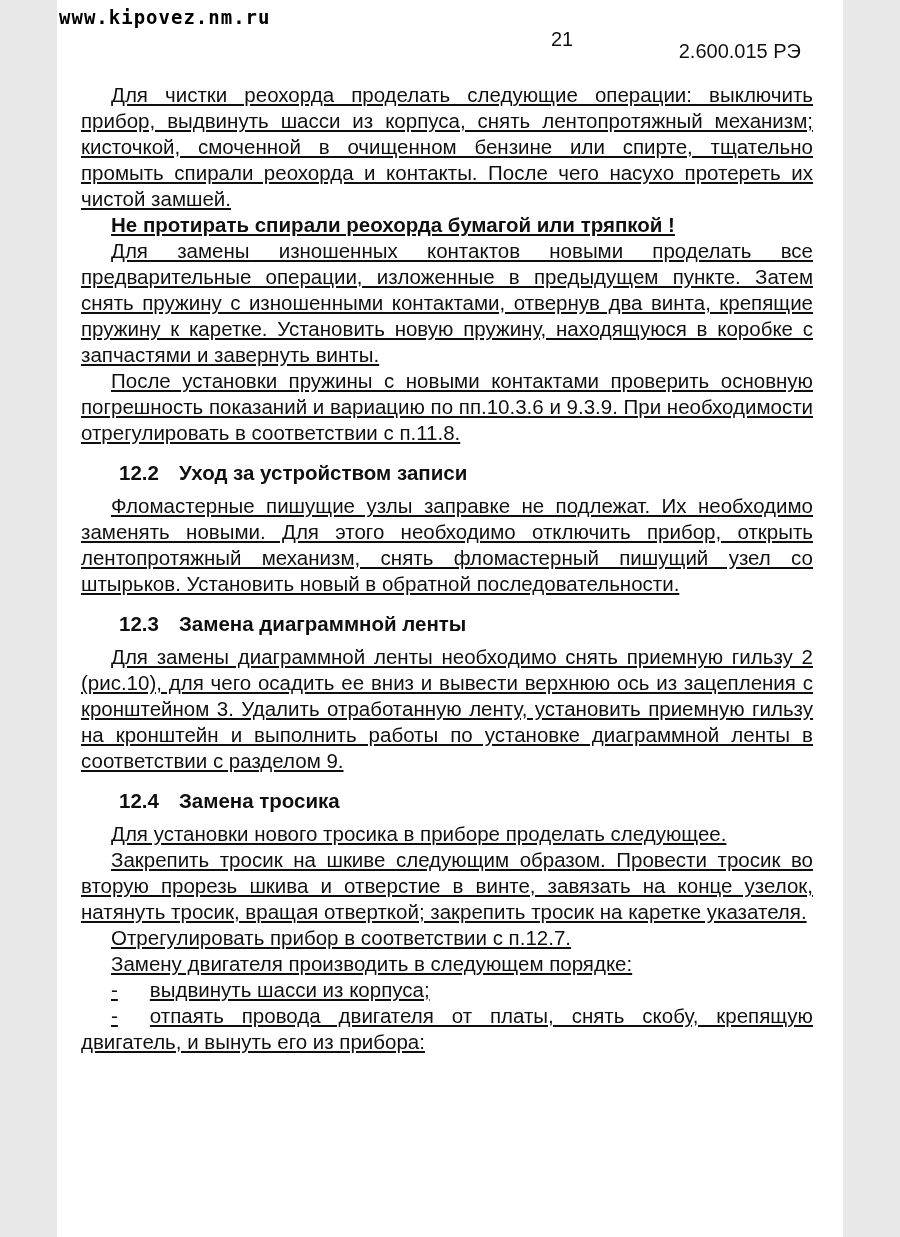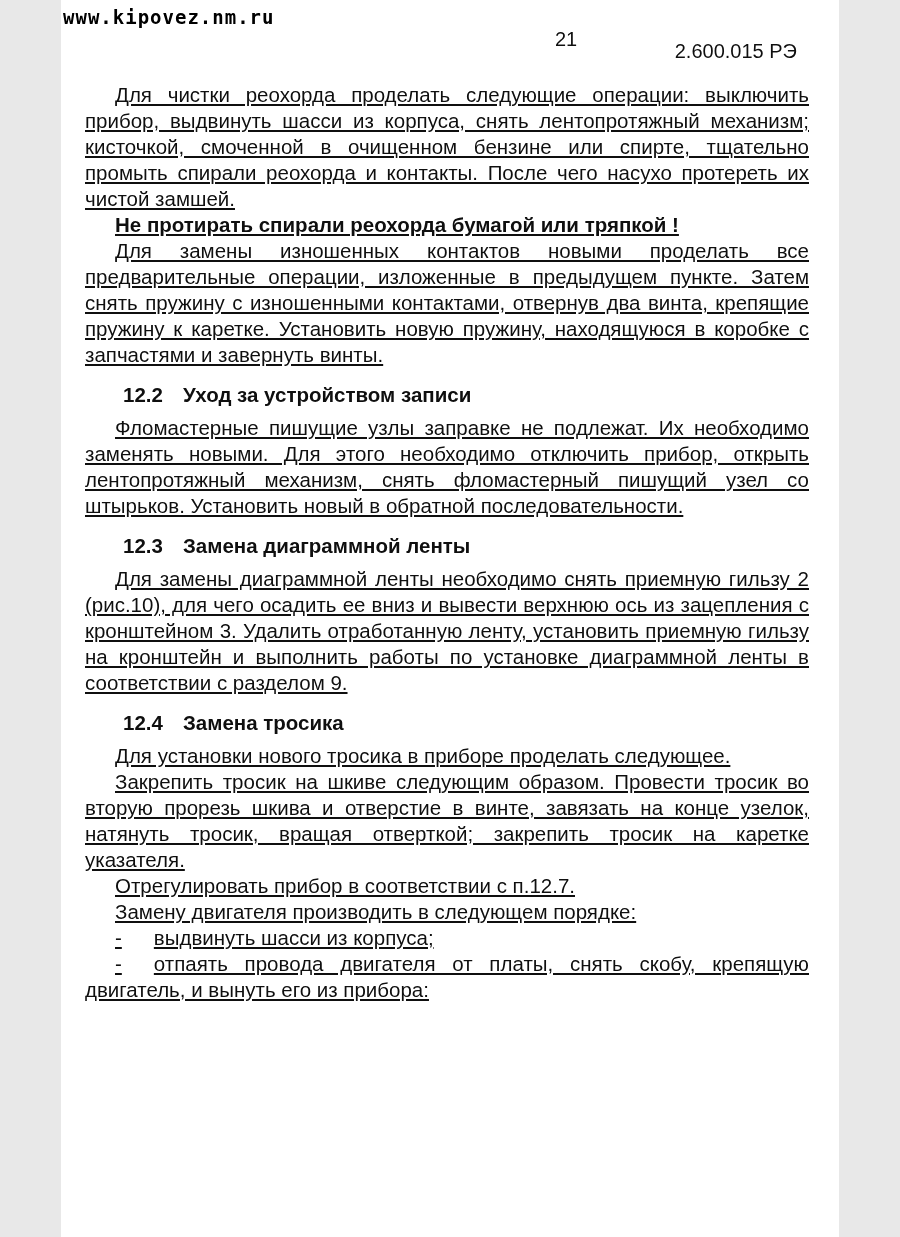--- a/index.html
+++ b/index.html
@@ -8,20 +8,21 @@
     width: 778px;
     height: 1237px;
     margin: 0 auto;
     background: #ffffff;
     color: #141414;
     font-family: "Liberation Sans", sans-serif;
     font-size: 20.5px;
     line-height: 26px;
     overflow: hidden;
     filter: blur(0.3px) contrast(1.05);
+    padding-left: 8px;
   }
   .watermark {
     position: absolute;
     top: 4px;
     left: 2px;
     font-family: "DejaVu Sans Mono", "Liberation Mono", monospace;
     font-weight: bold;
     font-size: 19px;
     letter-spacing: 1px;
     color: #000;
@@ -73,20 +74,21 @@
   <div class="doc-code">2.600.015 РЭ</div>
 
   <div class="body-text">
 
     <p>Для чистки реохорда проделать следующие операции: выключить прибор, выдвинуть шасси из корпуса, снять лентопротяжный механизм; кисточкой, смоченной в очищенном бензине или спирте, тщательно промыть спирали реохорда и контакты. После чего насухо протереть их чистой замшей.</p>
 
     <p class="warning">Не протирать спирали реохорда бумагой или тряпкой !</p>
 
     <p>Для замены изношенных контактов новыми проделать все предварительные операции, изложенные в предыдущем пункте. Затем снять пружину с изношенными контактами, отвернув два винта, крепящие пружину к каретке. Установить новую пружину, находящуюся в коробке с запчастями и завернуть винты.</p>
 
+    <p>После установки пружины с новыми контактами проверить основную погрешность показаний и вариацию по пп.10.3.6 и 9.3.9. При необходимости отрегулировать в соответствии с п.11.8.</p>
 
     <p class="heading">
       <span class="num">12.2</span><span class="title-block">Уход за устройством записи</span>
     </p>
 
     <p>Фломастерные пишущие узлы заправке не подлежат. Их необходимо заменять новыми. Для этого необходимо отключить прибор, открыть лентопротяжный механизм, снять фломастерный пишущий узел со штырьков. Установить новый в обратной последовательности.</p>
 
     <p class="heading">
       <span class="num">12.3</span><span class="title-block">Замена диаграммной ленты</span>
     </p>

